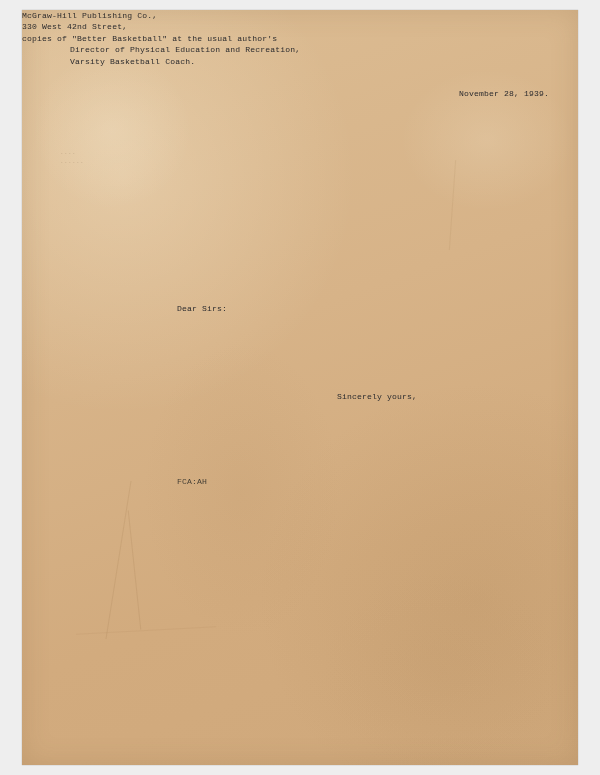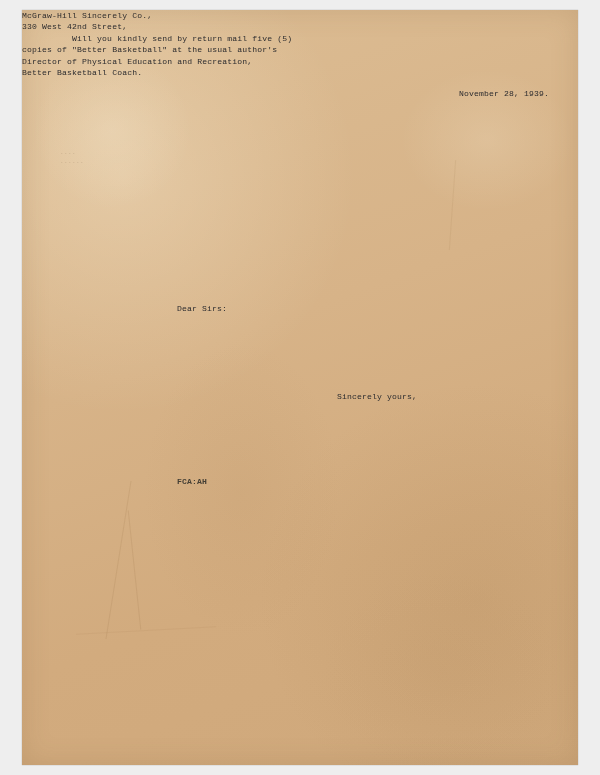--- a/index.html
+++ b/index.html
@@ -79,36 +79,36 @@
     top: 0;
     width: 556px;
     height: 755px;
     color: #2b2b2e;
     font-family: "Liberation Mono", monospace;
     font-size: 8.1px;
     line-height: 11.4px;
     letter-spacing: 0.15px;
   }
   .tl { position: absolute; white-space: pre; }
-  .faded { color: #3a372f; opacity: 0.93; font-weight: bold; }
+  .faded { color: #3a372f; opacity: 0.93; }
 
   #date { left: 404px; top: 78px; margin-left: 33px; }
 
   #addr { left: 155px; top: 218px; }
   #addr .tl { position: static; display: block; }
 
   #salutation { left: 155px; top: 265px; margin-top: 28px; }
 
   #body { left: 155px; top: 301px; }
   #body .tl { position: static; display: block; }
 
   #closing { left: 267px; top: 381px; margin-left: 48px; }
 
   #signblock { left: 267px; top: 455px; }
-  #signblock .tl { position: static; display: block; }
+  #signblock .tl { position: static; display: block; padding-left: 48px; }
 
   #initials { left: 155px; top: 466px; }
 
   
   #vignette {
     position: absolute;
     left: 0; top: 0; right: 0; bottom: 0;
     pointer-events: none;
     box-shadow: inset 0 0 28px rgba(120,88,52,0.18);
   }
@@ -132,36 +132,35 @@
     <div id="ghost">
       <div>....</div>
       <div>......</div>
     </div>
 
     <div id="typed">
 
       <div class="tl" id="date">November 28, 1939.</div>
 
       <div id="addr">
-        <div class="tl">McGraw-Hill Sincerely Co.,</div>
+        <div class="tl">McGraw-Hill Publishing Co.,</div>
         <div class="tl">330 West 42nd Street,</div>
       </div>
 
       <div class="tl" id="salutation">Dear Sirs:</div>
 
       <div id="body">
-        <div class="tl">          Will you kindly send by return mail five (5)</div>
         <div class="tl">copies of "Better Basketball" at the usual author's</div>
       </div>
 
       <div class="tl" id="closing">Sincerely yours,</div>
 
       <div id="signblock">
         <div class="tl">Director of Physical Education and Recreation,</div>
-        <div class="tl">Better Basketball Coach.</div>
+        <div class="tl">Varsity Basketball Coach.</div>
       </div>
 
       <div class="tl faded" id="initials">FCA:AH</div>
     </div>
 
     <div id="vignette"></div>
   </div>
 </div>
 
 </body></html>

